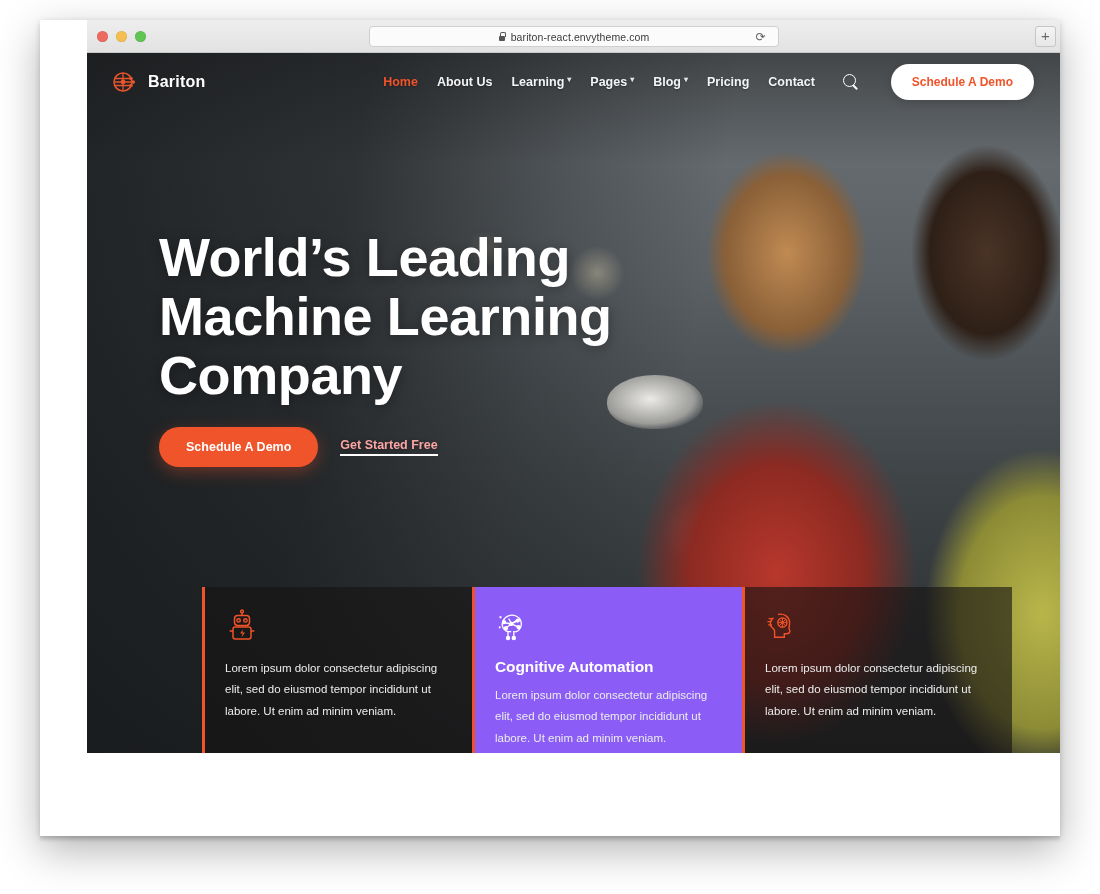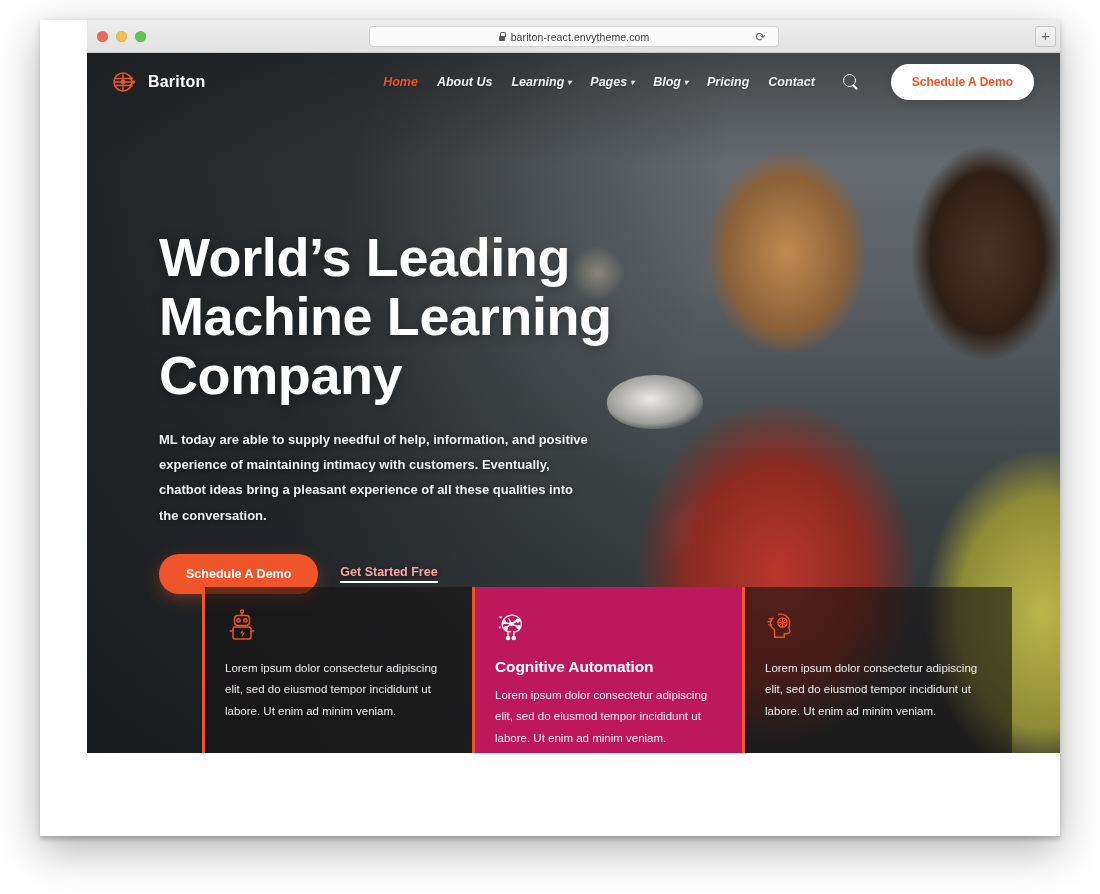--- a/index.html
+++ b/index.html
@@ -166,24 +166,22 @@
     display: flex;
     align-items: center;
     gap: 19px;
   }
   .nav-item {
     font-size: 12.5px;
     font-weight: bold;
     color: #f3f4f5;
     white-space: nowrap;
     display: flex;
-    align-items: center;
     gap: 3px;
     text-shadow: 0 1px 2px rgba(0,0,0,.35);
-    font-style: italic;
   }
   .nav-item.active { color: #f0542b; }
   .caret {
     font-size: 8px;
     line-height: 1;
     opacity: .9;
     transform: translateY(1px);
   }
 
   .search-icon {
@@ -270,21 +268,21 @@
     z-index: 20;
   }
   .feature-card {
     position: relative;
     width: 270px;
     padding: 22px 26px 0 20px;
     background: rgba(22,20,19,0.62);
     border-left: 3px solid #f0542b;
   }
   .feature-card.active {
-    background: #be185d;
+    background: #8b5cf6;
     border-left: 3px solid #ef5227;
   }
   .feature-icon { width: 34px; height: 34px; margin-bottom: 11px; }
   .feature-title {
     font-size: 15.5px;
     font-weight: bold;
     color: #ffffff;
     margin-bottom: 9px;
     letter-spacing: -.1px;
   }
@@ -430,21 +428,20 @@
           </div>
 
           <div class="search-icon"></div>
 
           <div class="demo-btn">Schedule A Demo</div>
         </div>
       </nav>
 
       <div class="hero-content">
         <h1 class="hero-title">World’s Leading Machine Learning Company</h1>
-        <p class="hero-desc">ML today are able to supply needful of help, information, and positive experience of maintaining intimacy with customers. Eventually, chatbot ideas bring a pleasant experience of all these qualities into the conversation.</p>
         <div class="hero-actions">
           <div class="btn-primary">Schedule A Demo</div>
           <div class="btn-link">Get Started Free</div>
         </div>
       </div>
 
       <div class="features">
 
         <div class="feature-card">
           <svg class="feature-icon" viewBox="0 0 34 34">

